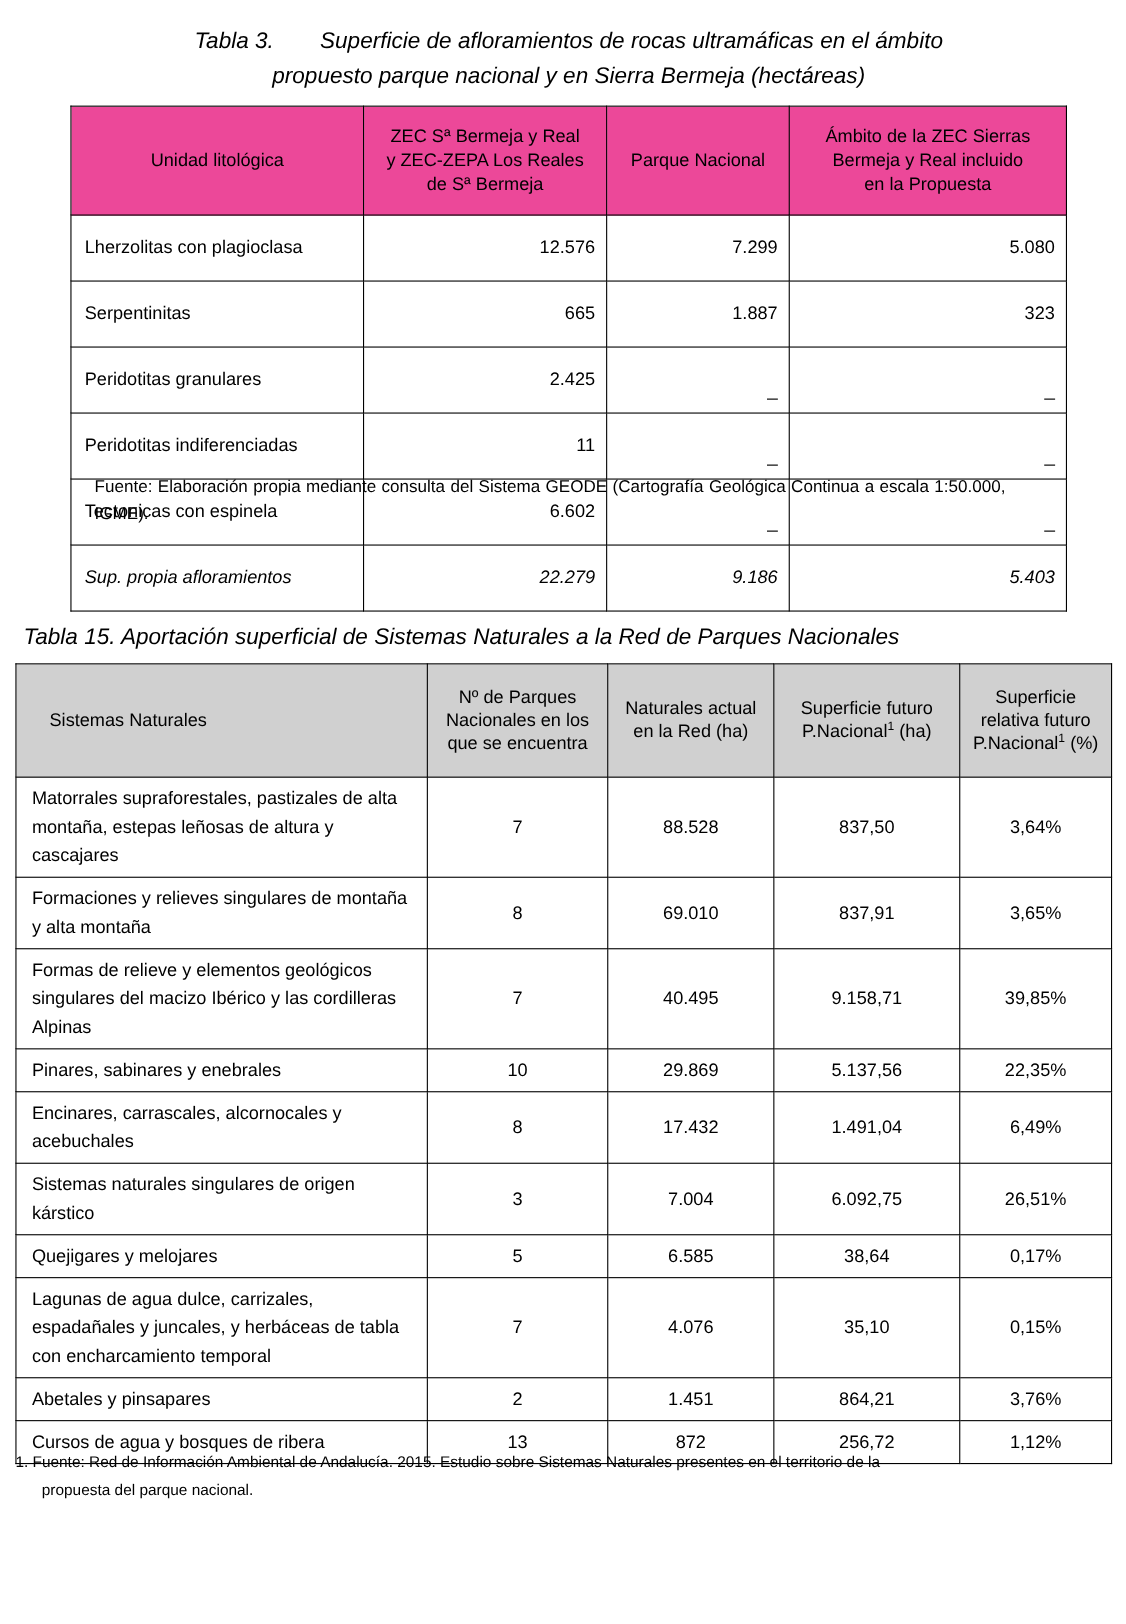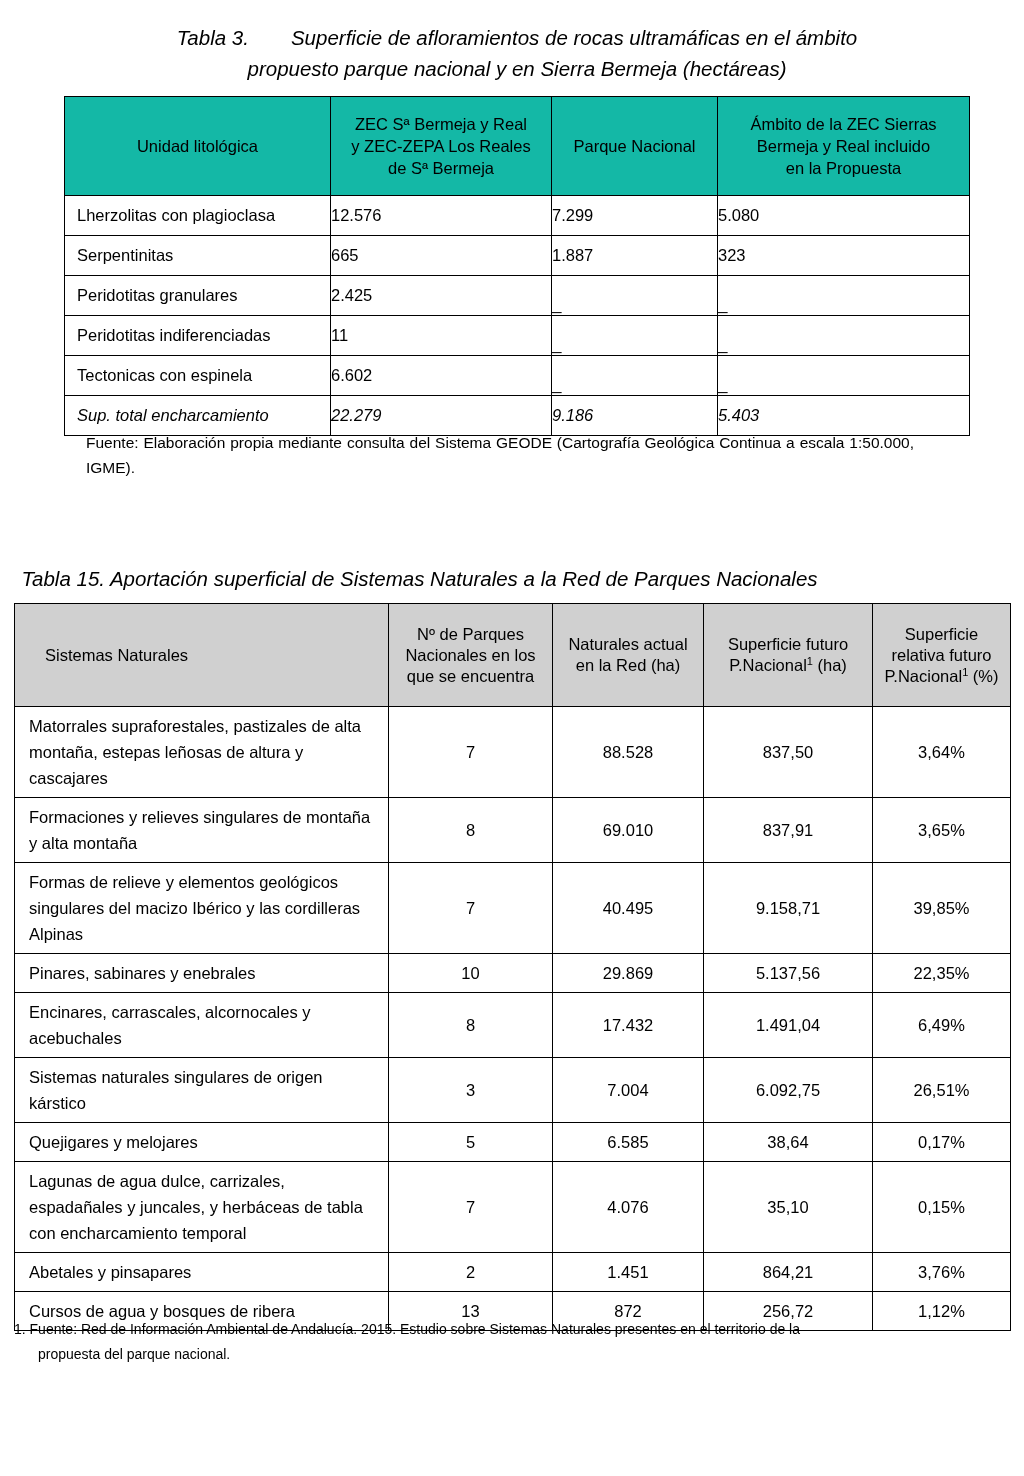--- a/index.html
+++ b/index.html
@@ -39,41 +39,41 @@
     position: absolute;
     left: 64px;
     top: 96px;
     width: 905px;
     border-collapse: collapse;
     table-layout: fixed;
     font-size: 16.5px;
   }
   table.t3 td, table.t3 th {
     border: 1.5px solid #000000;
-    padding: 0;
+    padding: 10px;
     font-weight: normal;
   }
   table.t3 thead th {
-    background: #14b8a6;
+    background: #ec4899;
     height: 94px;
     vertical-align: middle;
     text-align: center;
     line-height: 22px;
     padding: 2px 6px;
   }
   table.t3 tbody td {
     height: 39px;
     vertical-align: middle;
   }
   .t3 .c-label {
     text-align: left;
     padding-left: 12px;
   }
   .t3 .c-num {
-    text-align: left;
+    text-align: right;
   }
   .t3 .total-row td {
     font-style: italic;
   }
   .t3 .dash {
     display: inline-block;
     position: relative;
     top: 9px;
     font-size: 17px;
   }
@@ -221,21 +221,21 @@
         <td class="c-num"><span class="dash">_</span></td>
         <td class="c-num"><span class="dash">_</span></td>
       </tr>
       <tr>
         <td class="c-label">Tectonicas con espinela</td>
         <td class="c-num">6.602</td>
         <td class="c-num"><span class="dash">_</span></td>
         <td class="c-num"><span class="dash">_</span></td>
       </tr>
       <tr class="total-row">
-        <td class="c-label">Sup. total encharcamiento</td>
+        <td class="c-label">Sup. propia afloramientos</td>
         <td class="c-num">22.279</td>
         <td class="c-num">9.186</td>
         <td class="c-num">5.403</td>
       </tr>
     </tbody>
   </table>
 
   <div class="t3-source">Fuente: Elaboración propia mediante consulta del Sistema GEODE (Cartografía Geológica Continua a escala 1:50.000, IGME).</div>
 </div>
 

